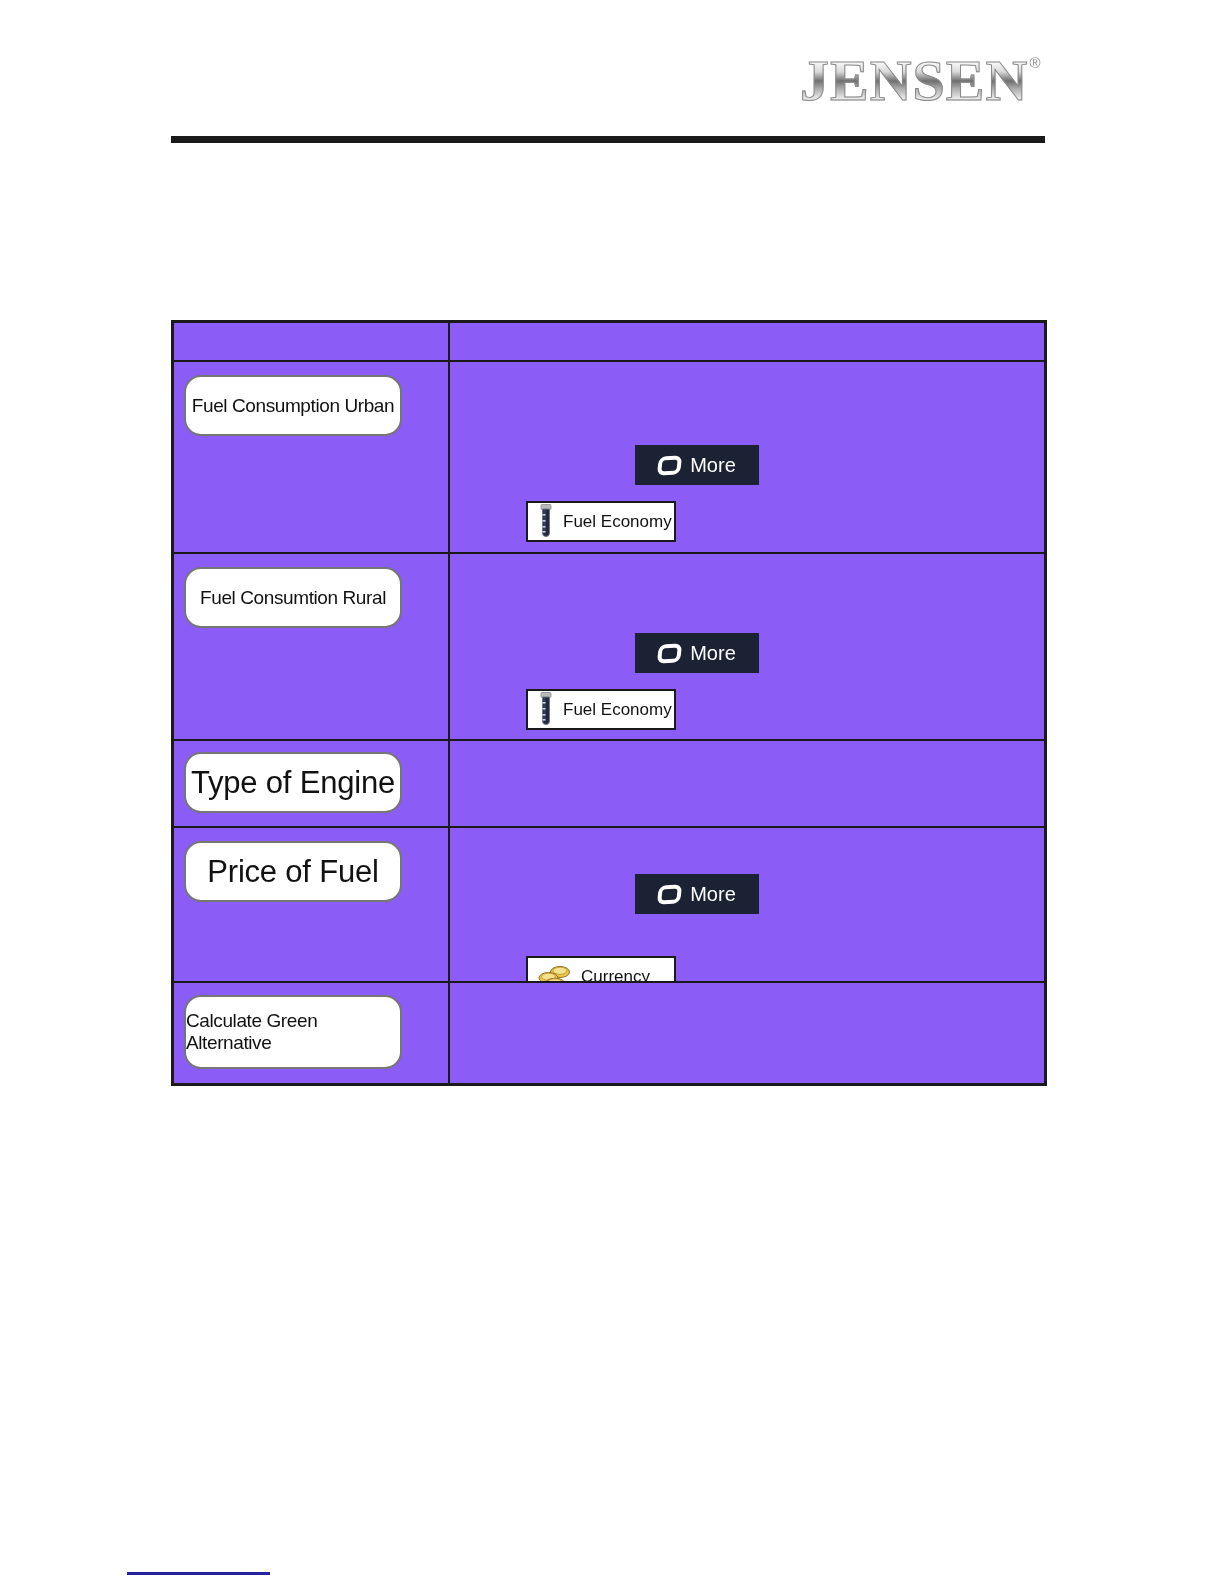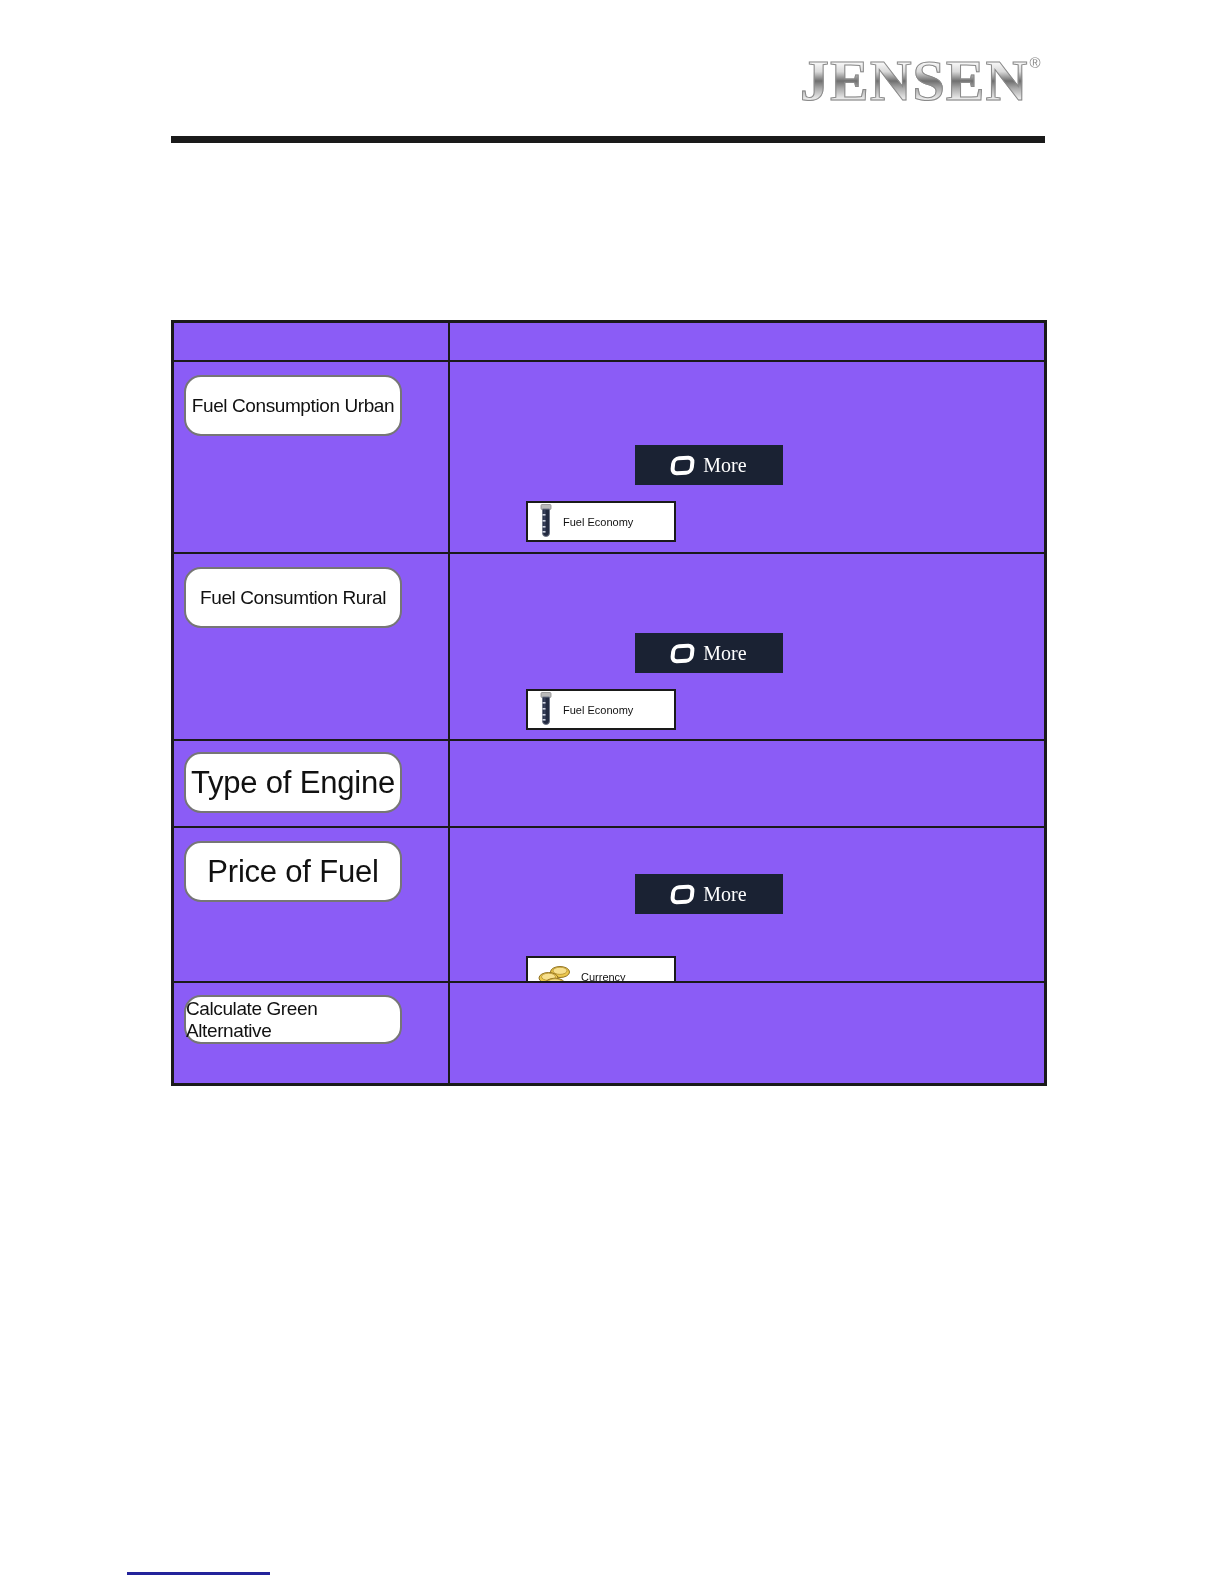--- a/index.html
+++ b/index.html
@@ -88,36 +88,35 @@
     background: #ffffff;
     display: flex;
     align-items: center;
     justify-content: center;
     color: #111111;
     cursor: pointer;
   }
   .lbl-sm { font-size: 19px; letter-spacing: -0.4px; }
   .lbl-lg { font-size: 31px; letter-spacing: -0.2px; }
   .row3 .label-btn { top: 11px; }
-  .row5 .label-btn { top: 12px; height: 49px; }
+  .row5 .label-btn { top: 12px; height: 74px; }
 
   
   .more-btn {
     position: absolute;
-    width: 148px;
+    width: 124px;
     height: 40px;
     background: #1a2233;
     color: #ffffff;
     display: flex;
     align-items: center;
     justify-content: center;
     gap: 9px;
     font-size: 20px;
     cursor: pointer;
-    font-family: Liberation Serif, serif;
   }
   .more-icon {
     width: 23px;
     height: 19px;
     border: 4px solid #ffffff;
     border-radius: 7px;
     transform: skewX(-10deg) rotate(-4deg);
     display: inline-block;
   }
 
@@ -125,21 +124,21 @@
   .sub-btn {
     position: absolute;
     width: 150px;
     height: 41px;
     background: #ffffff;
     border: 2px solid #1a1a1a;
     display: flex;
     align-items: center;
     padding-left: 10px;
     gap: 9px;
-    font-size: 11px;
+    font-size: 17px;
     color: #111111;
     cursor: pointer;
   }
   .sub-btn svg { flex: 0 0 auto; }
 
   
   .row1 .more-btn { left: 185px; top: 83px; }
   .row1 .sub-btn  { left: 76px;  top: 139px; }
   .row2 .more-btn { left: 185px; top: 79px; }
   .row2 .sub-btn  { left: 76px;  top: 135px; }

